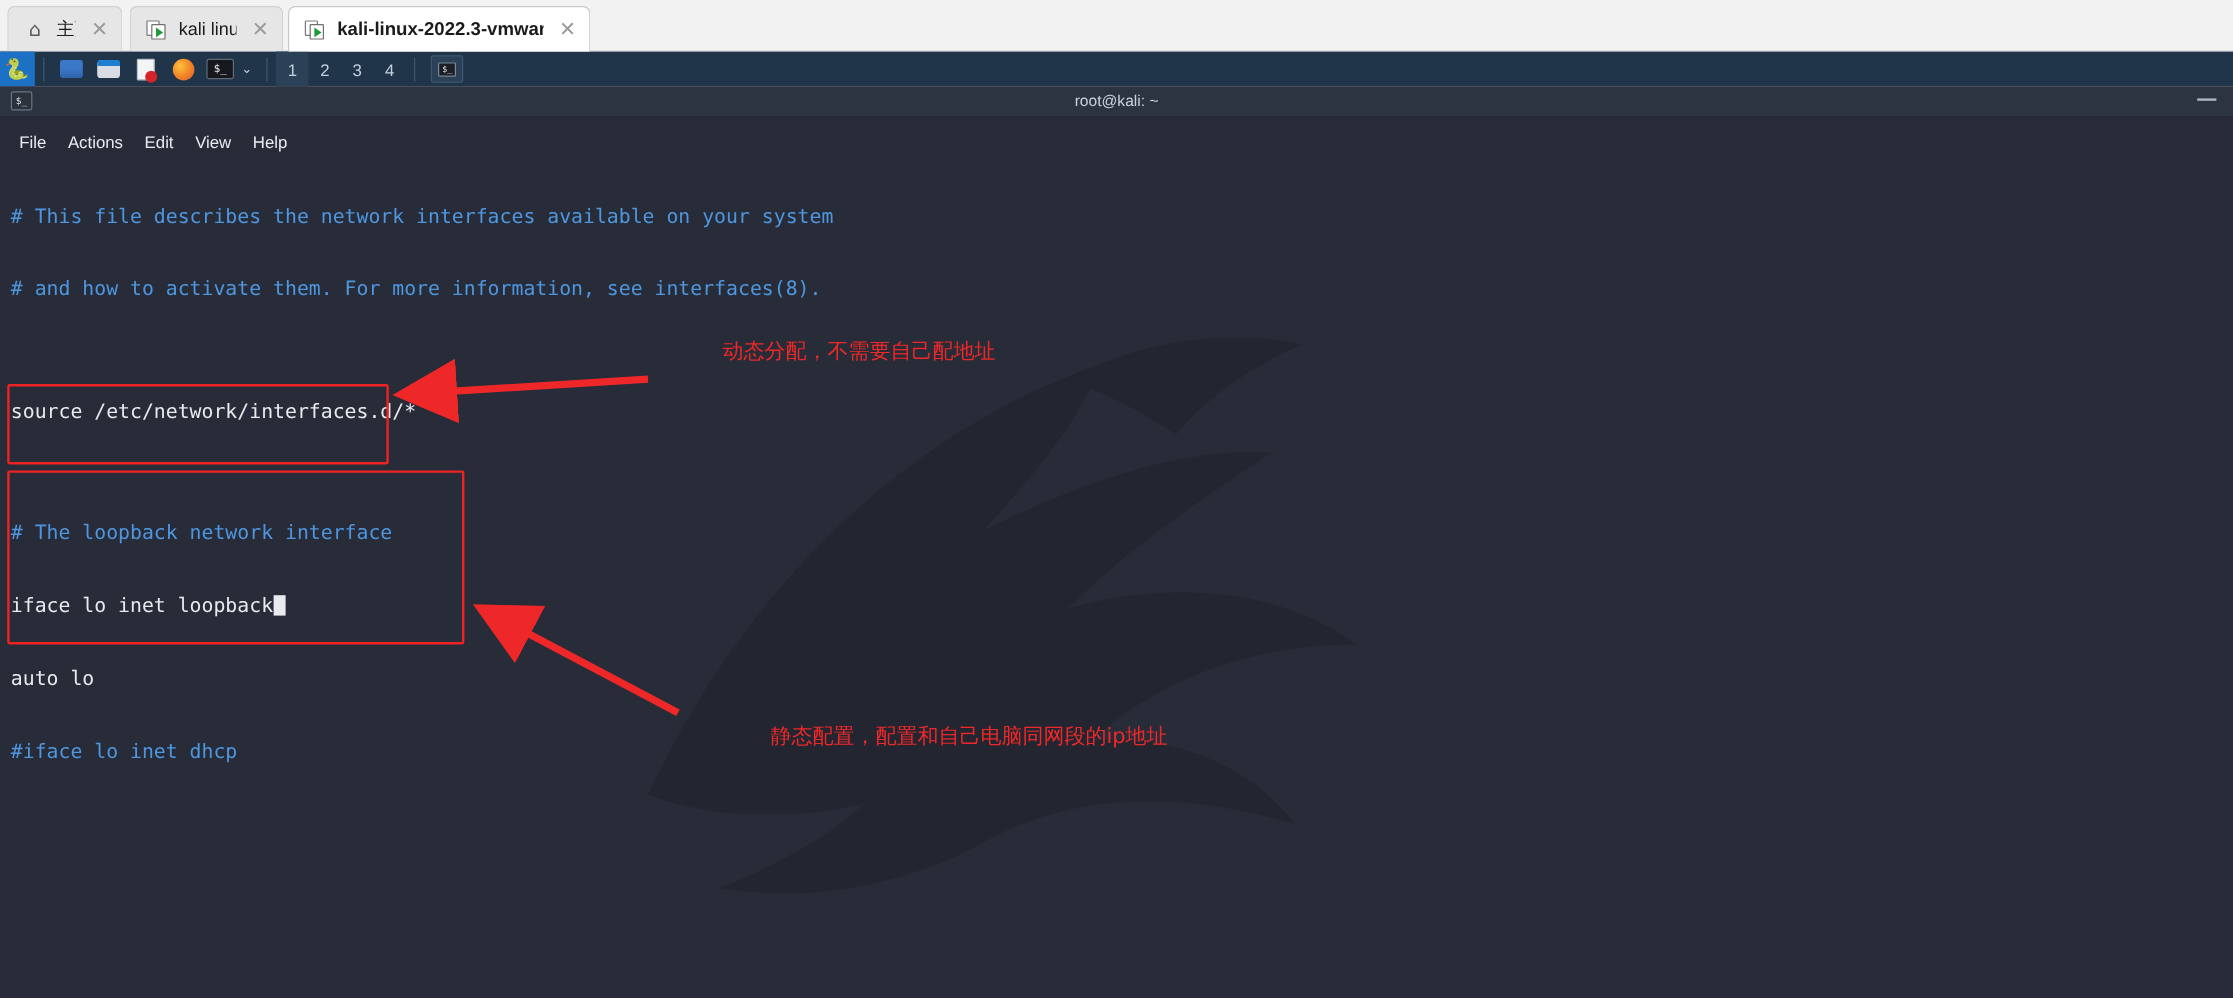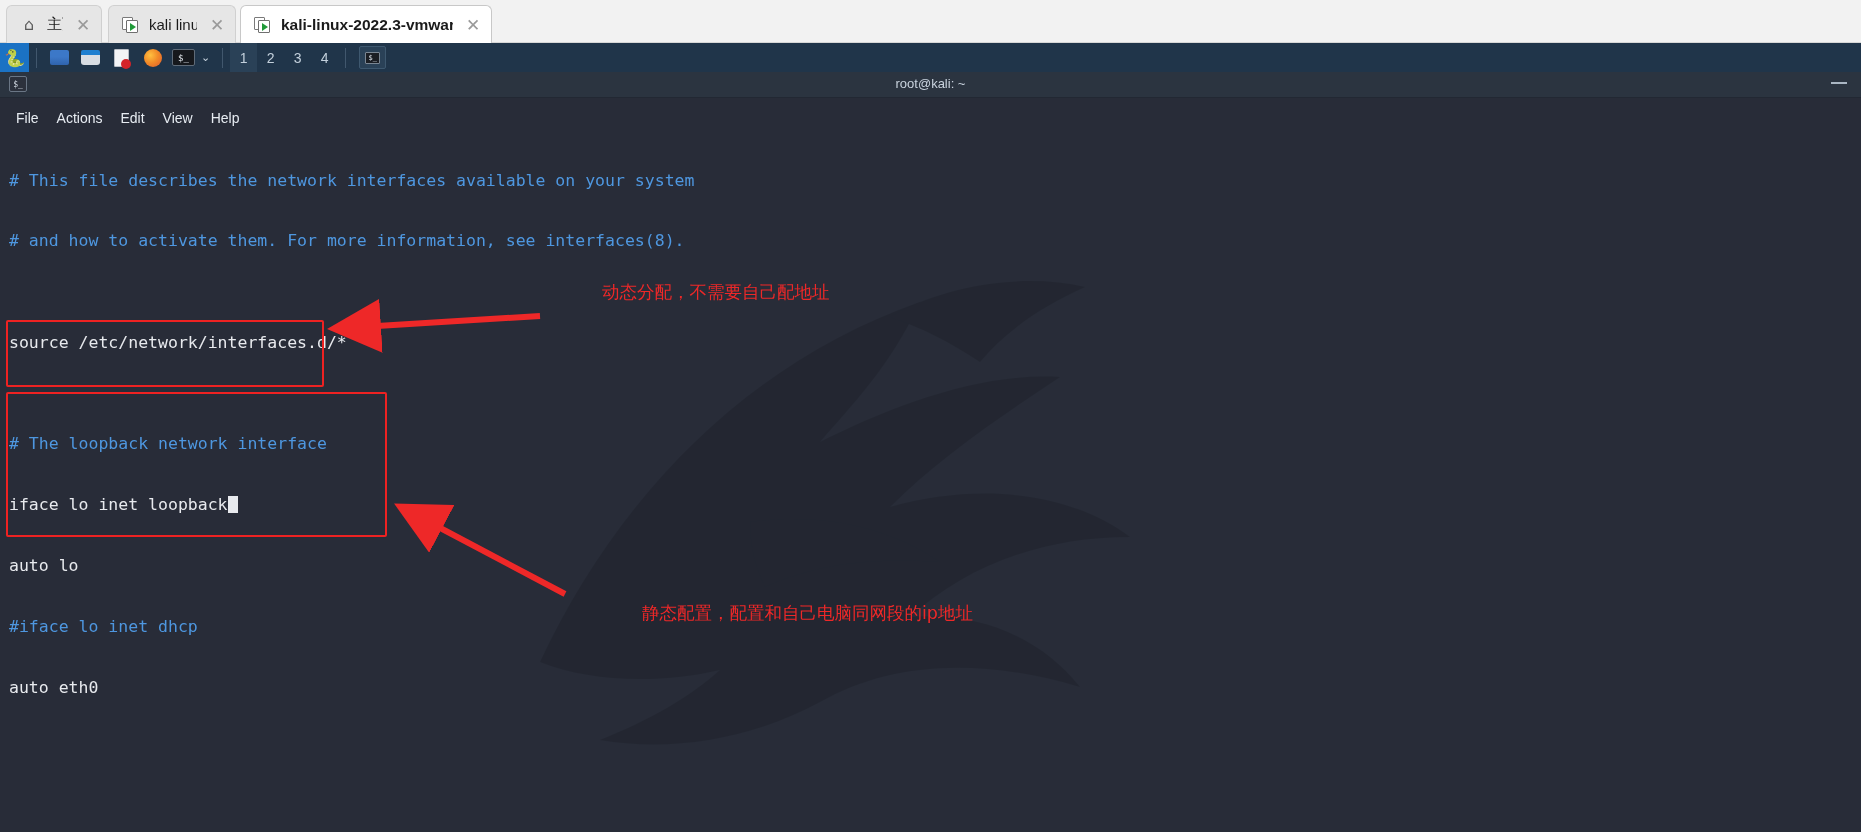--- a/index.html
+++ b/index.html
@@ -288,21 +288,20 @@
   <div class="screen">
     <div><span class="cmt"># This file describes the network interfaces available on your system</span></div>
     <div><span class="cmt"># and how to activate them. For more information, see interfaces(8).</span></div>
     <div><span></span></div>
     <div><span>source /etc/network/interfaces.d/*</span></div>
     <div><span></span></div>
     <div><span class="cmt"># The loopback network interface</span></div>
     <div><span>iface lo inet loopback</span><span class="cursor"></span></div>
     <div><span>auto lo</span></div>
     <div><span class="cmt">#iface lo inet dhcp</span></div>
-    <div><span>auto eth0</span></div>
     
     
     
     <div><span></span></div>
     
     
     
     
     
     

